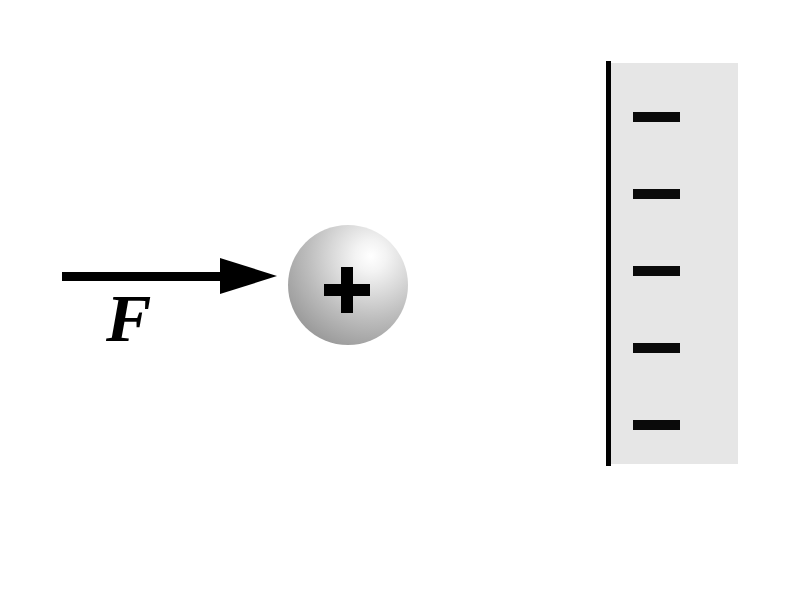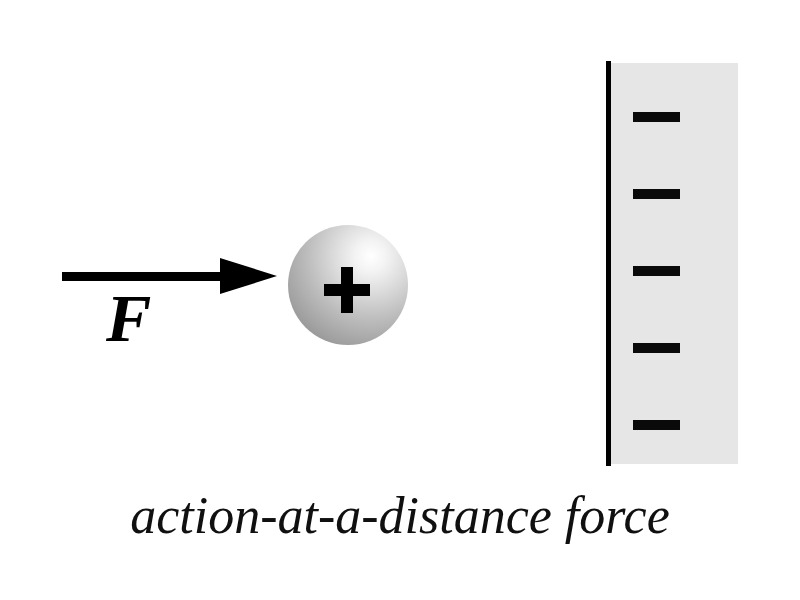--- a/index.html
+++ b/index.html
@@ -118,15 +118,14 @@
   <div class="wall-line"></div>
   <div class="wall" aria-label="−">
 
   <div class="minus"></div>
       <div class="minus"></div>
       <div class="minus"></div>
       <div class="minus"></div>
       <div class="minus"></div>
     </div>
 
-  <div class="caption">action-at-a-distance force</div>
 
 </div>
 
 </body></html>

